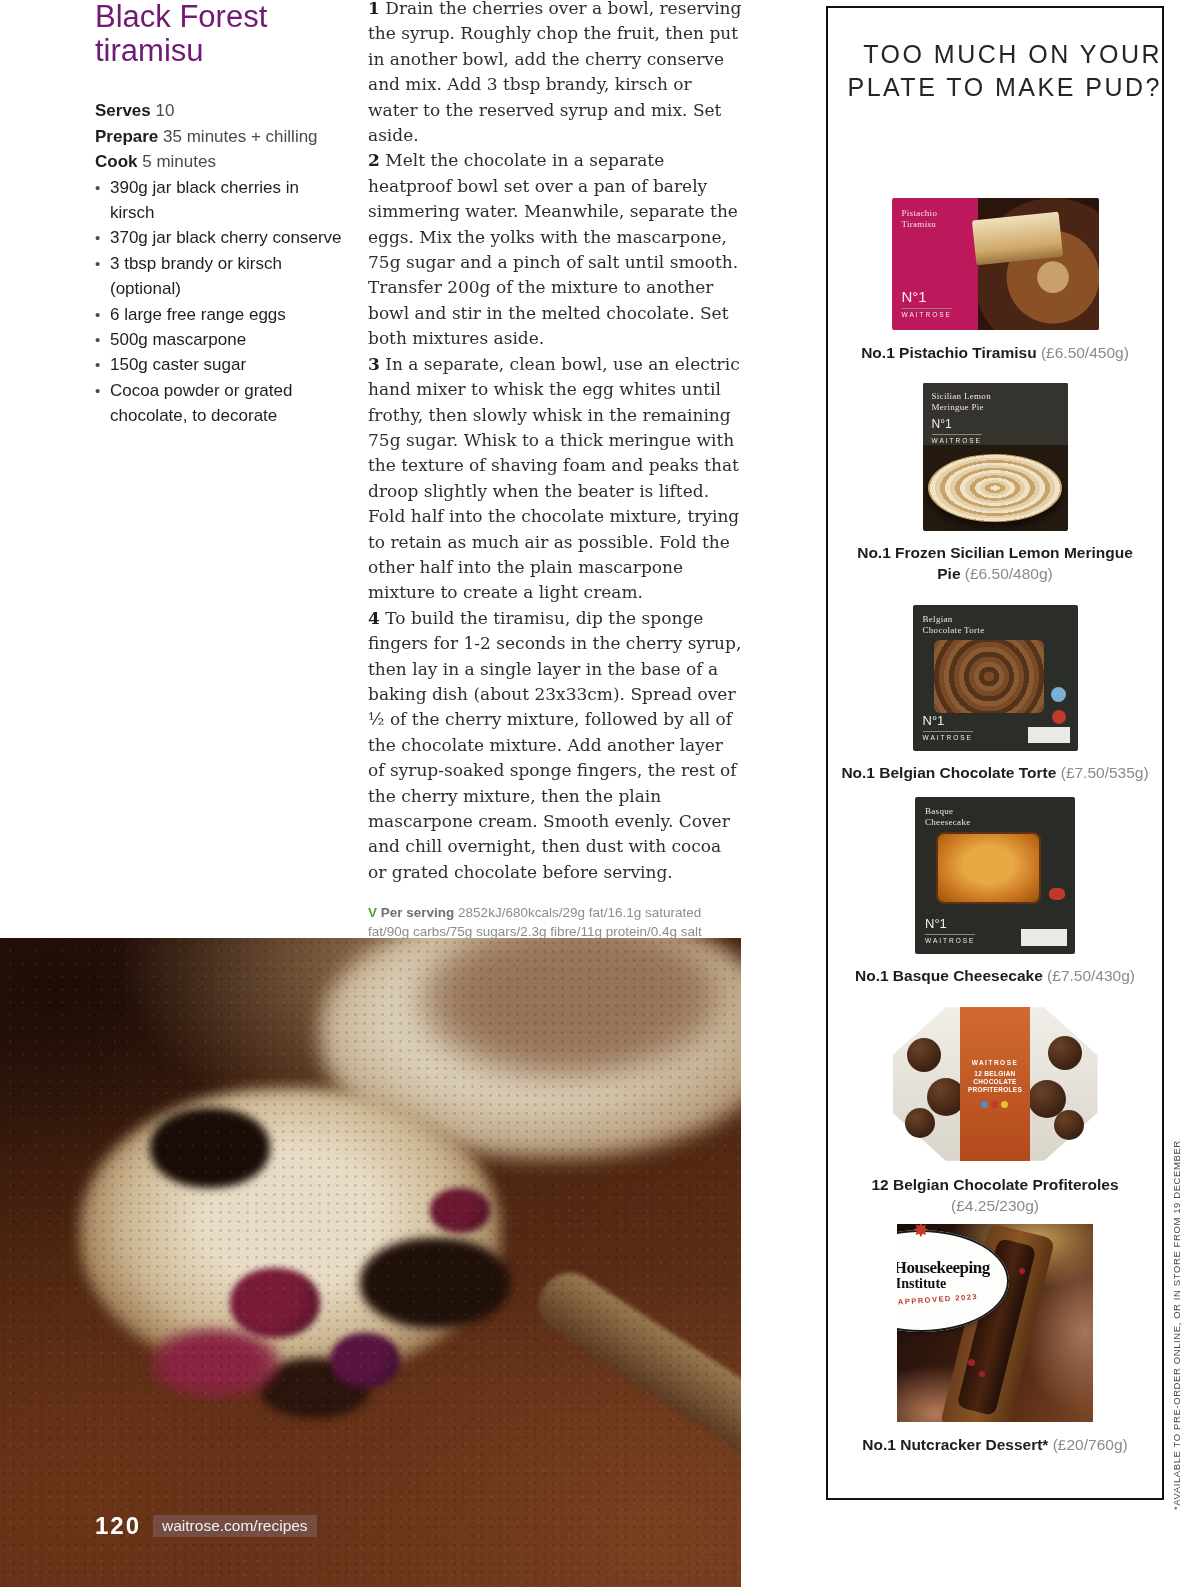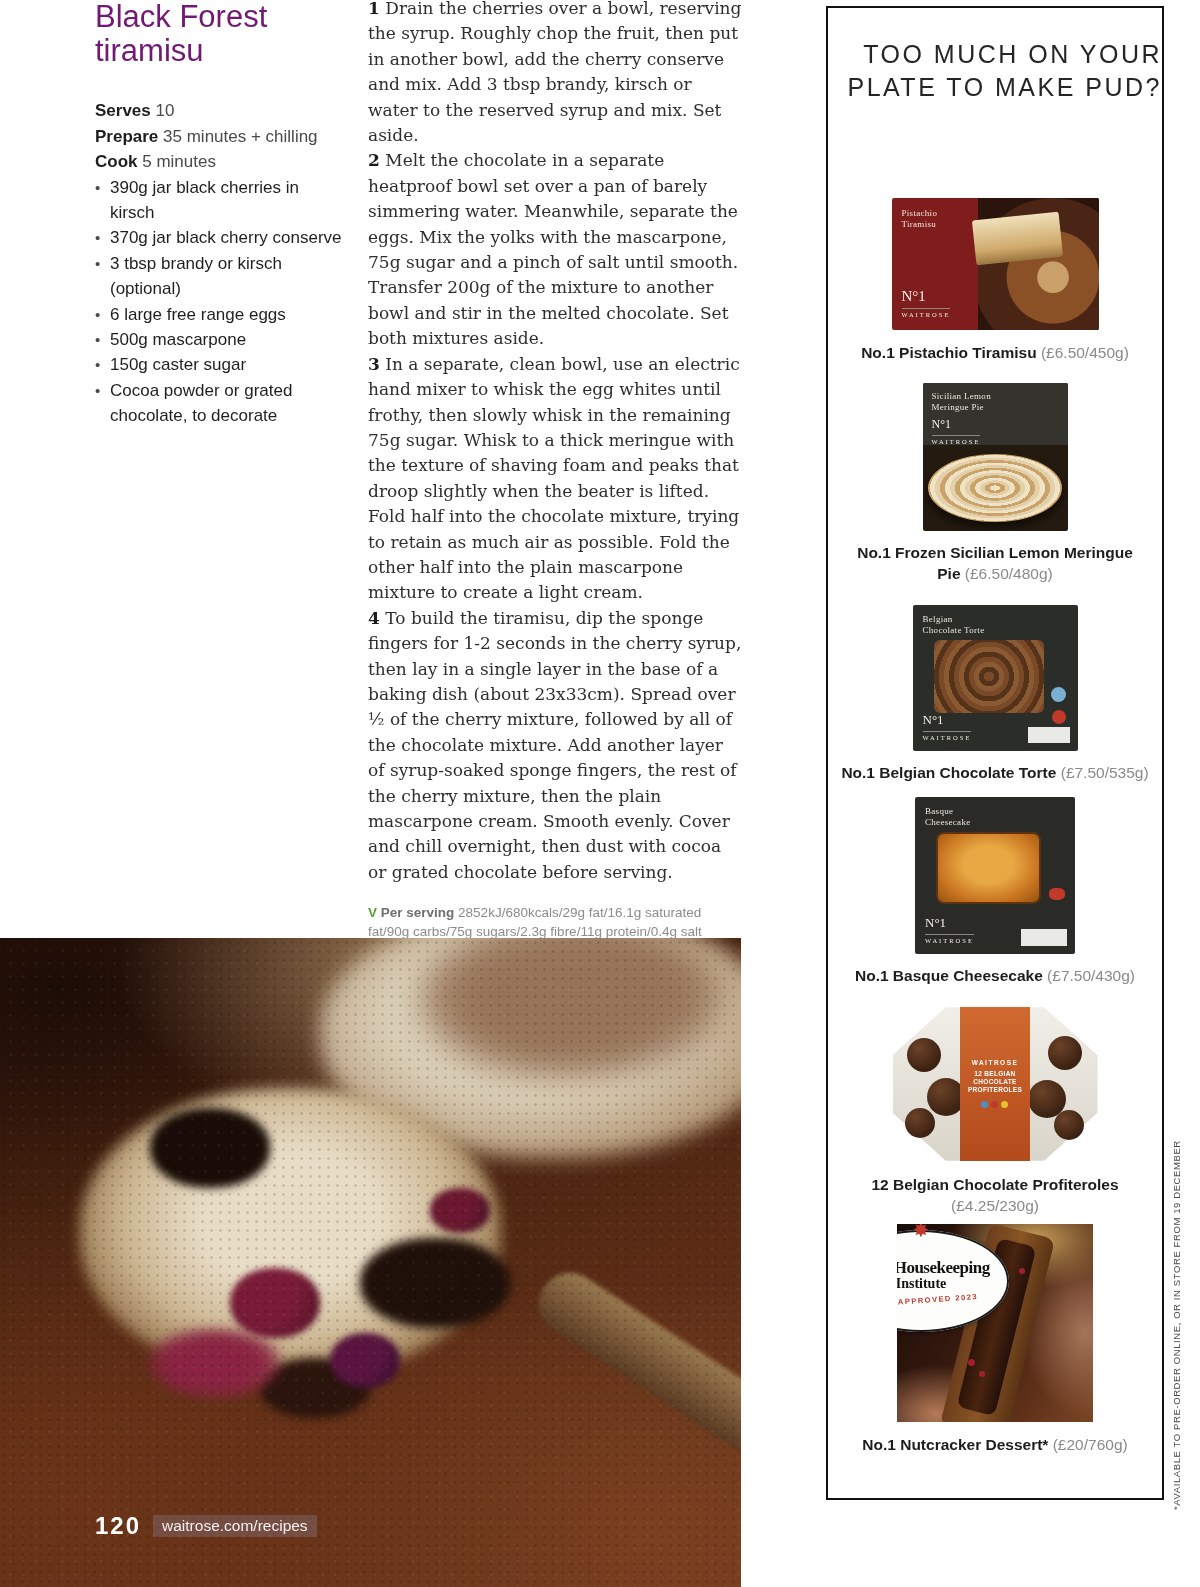--- a/index.html
+++ b/index.html
@@ -36,27 +36,27 @@
   .sb-intro { top:102px; font-style:italic; font-size:17.5px; line-height:24px;
               color:#2e2e2e; text-align:center; width:300px; left:17px; }
   .caption { text-align:center; font-size:15.5px; line-height:21px; color:#1d1d1d;
              font-weight:700; width:300px; }
   .caption .price { font-weight:400; color:#8a8a8a; }
 
   
   .pack { position:relative; overflow:hidden; border-radius:2px; }
   .pack-label { position:absolute; color:#ece8dc; font-family:"Liberation Serif", serif;
                 font-size:9px; line-height:11px; letter-spacing:.3px; }
-  .brand { position:absolute; color:#f2efe6; font-family:Liberation Serif, serif; }
+  .brand { position:absolute; color:#f2efe6; font-family:Liberation Sans, sans-serif; }
   .brand .no1 { font-size:15px; display:block; }
   .brand .wtr { font-size:6.5px; letter-spacing:2px; display:block; border-top:1px solid #8a887e;
                 margin-top:3px; padding-top:2px; }
   .mini-badge { position:absolute; border-radius:50%; }
 
-  .pack-pistachio { width:207px; height:132px; background:#7f1d1d; }
+  .pack-pistachio { width:207px; height:132px; background:#be185d; }
   .pist-photo { position:absolute; right:0; top:0; width:58%; height:100%;
       background: radial-gradient(circle at 62% 60%, #c9a06a 0 14%, #8a5026 15% 42%, #4a2414 43% 72%, #2a140c 73%); }
   .pist-slab { position:absolute; right:18%; top:14%; width:42%; height:34%;
       background:linear-gradient(#efe0bb, #cfa96a 70%, #9a7440); transform:rotate(-6deg); border-radius:3px; }
 
   .pack-sicilian { width:145px; height:148px; background:#241a10; }
   .sic-label { position:absolute; top:0; left:0; width:100%; height:42%; background:#34332d; }
   .sic-pie { position:absolute; left:4%; bottom:6%; width:92%; height:46%; border-radius:50%;
       background:repeating-radial-gradient(ellipse at 50% 50%, #f0e2c4 0 5px, #c9a36a 5px 10px, #e4d0a8 10px 15px);
       box-shadow:0 6px 10px rgba(0,0,0,.55); }

